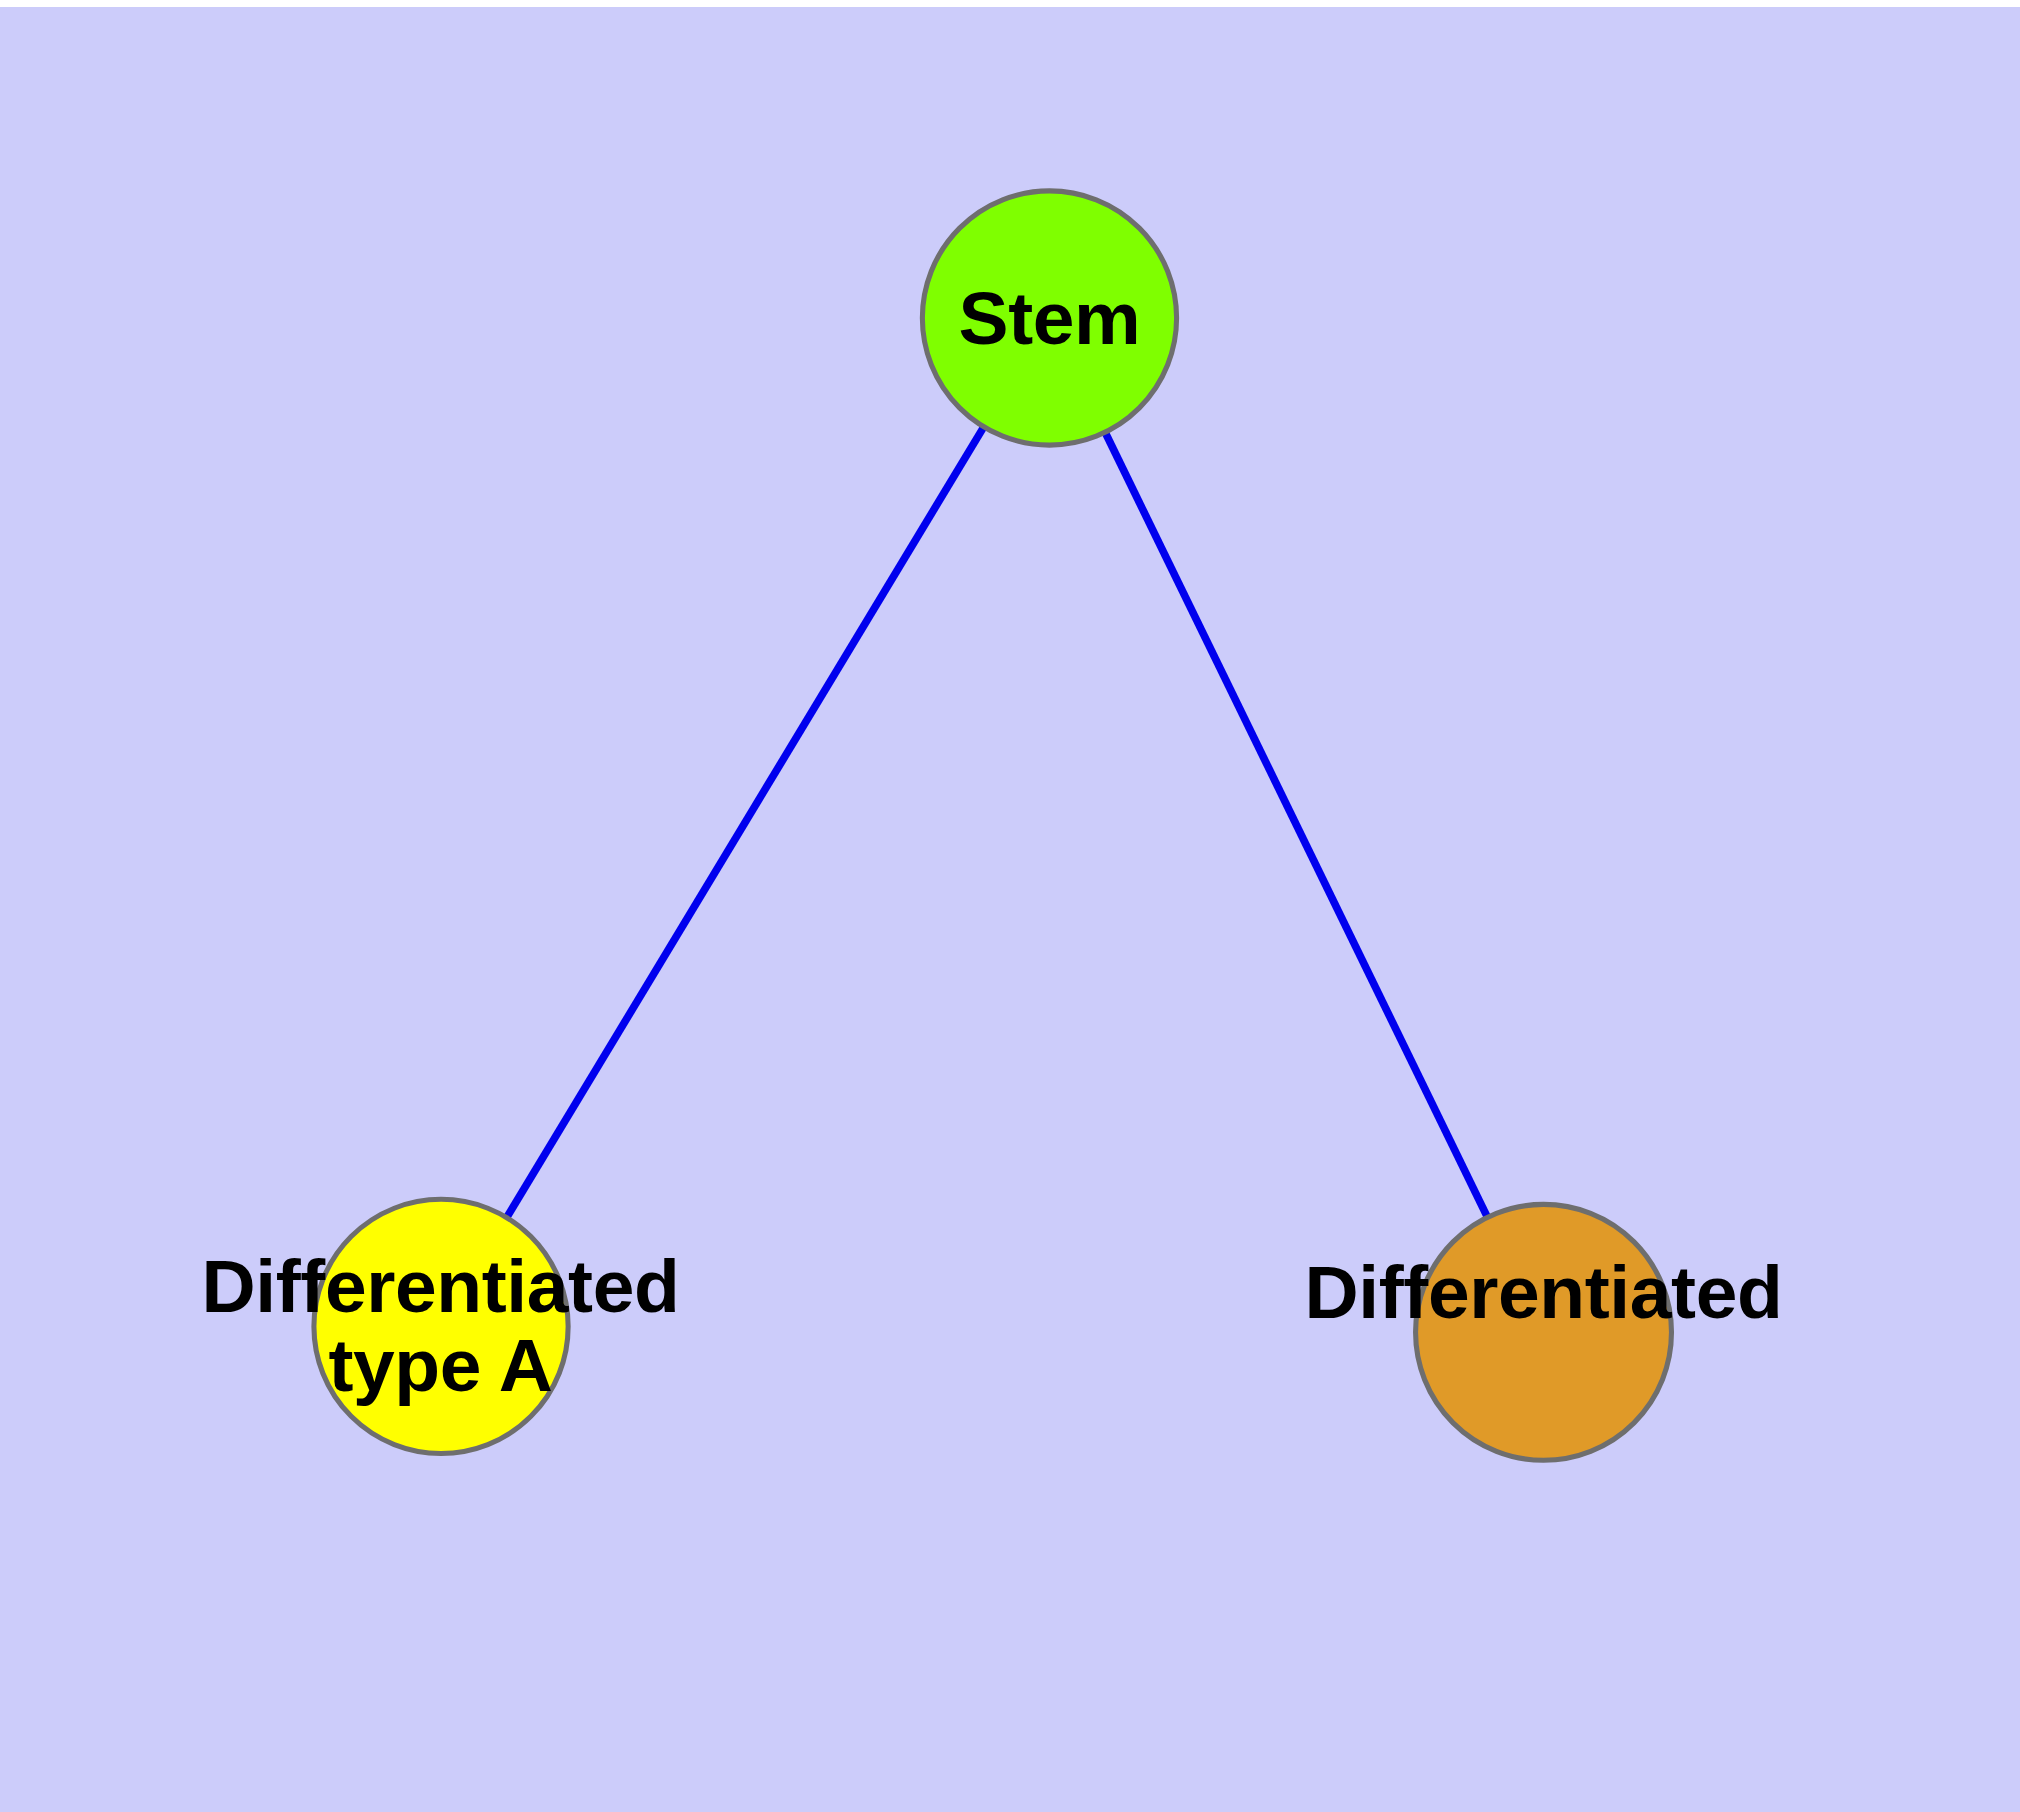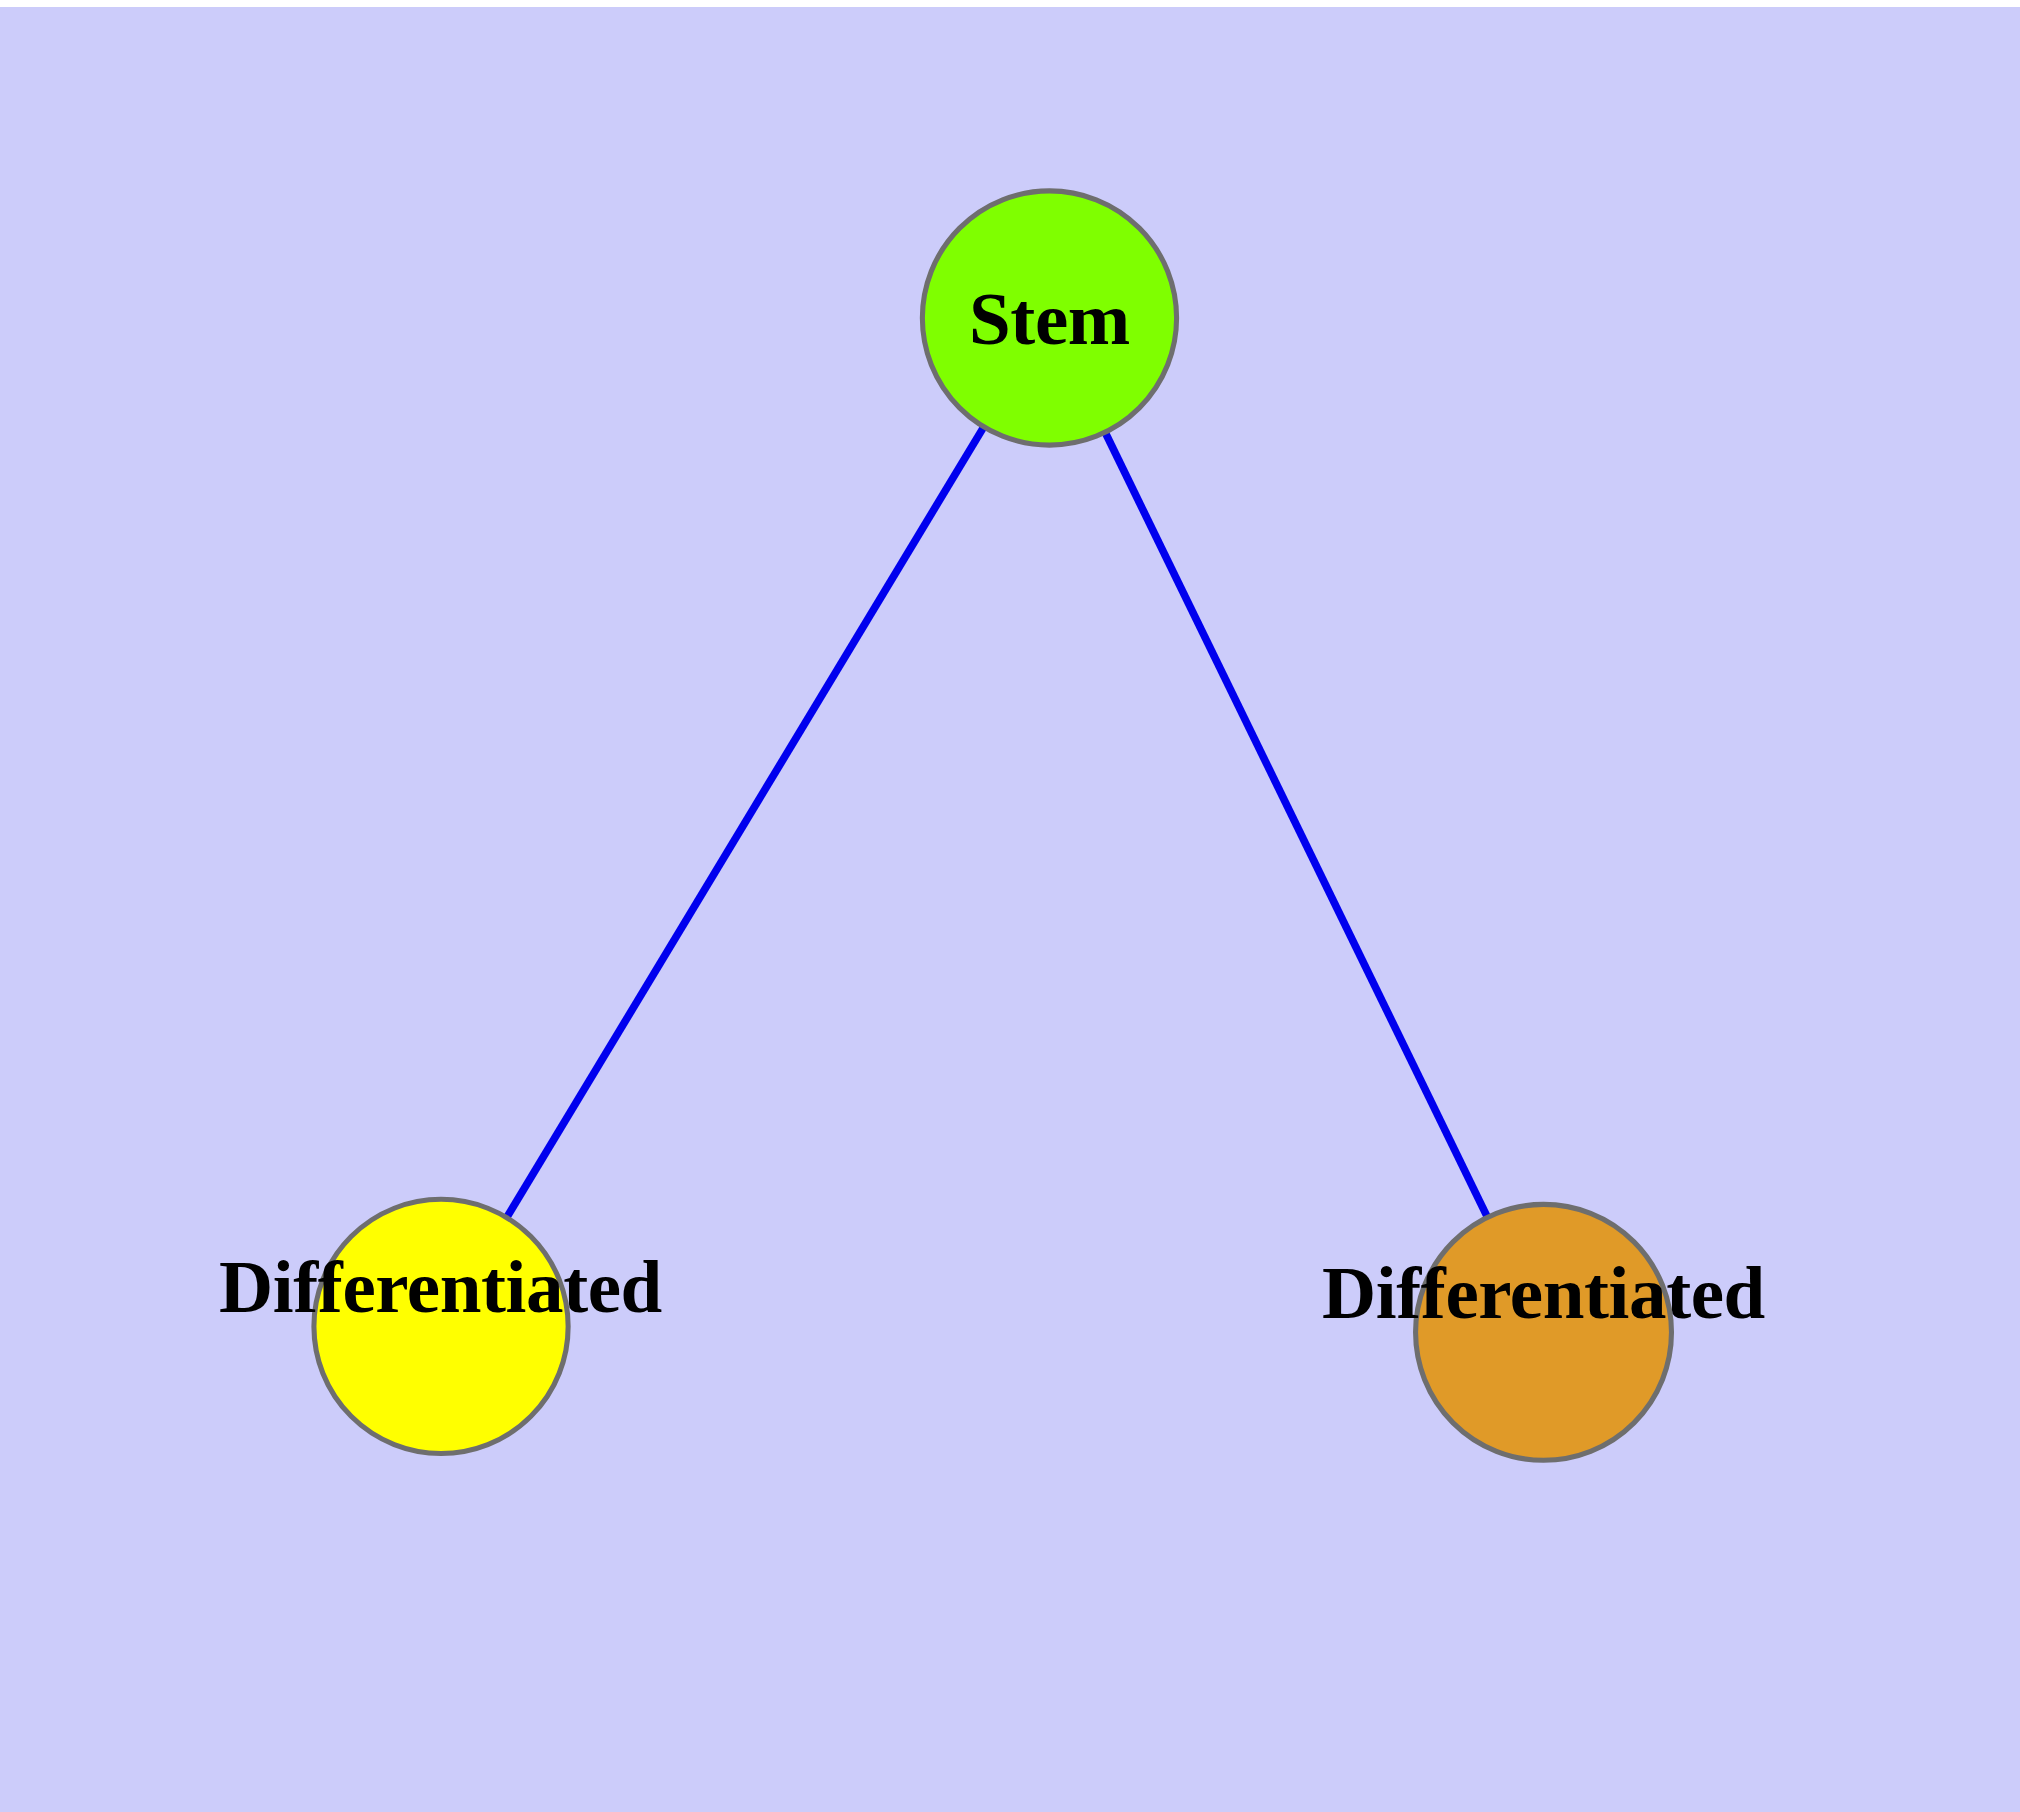--- a/index.html
+++ b/index.html
@@ -6,21 +6,21 @@
     margin: 0;
     padding: 0;
     background: #ffffff;
   }
   #stage {
     position: relative;
     width: 2021px;
     height: 1812px;
     background: #ffffff;
     overflow: hidden;
-    font-family: Liberation Serif, serif;
+    font-family: Liberation Sans, sans-serif;
   }
   #canvas {
     position: absolute;
     left: 0;
     top: 6.8px;
     width: 2021px;
     height: 1805px;
     background: #ccccfa;
   }
   #graph-svg {
@@ -75,19 +75,19 @@
 
       <g>
         <circle id="node-diff-a" cx="520" cy="1557" r="150" fill="#ffff00" stroke="#6e6e6e" stroke-width="6"></circle>
         <circle id="node-diff-b" cx="1821" cy="1564" r="151" fill="#e09a28" stroke="#6e6e6e" stroke-width="6"></circle>
         <circle id="node-stem" cx="1238" cy="367" r="150" fill="#7fff00" stroke="#6e6e6e" stroke-width="6"></circle>
       </g>
     </svg>
 
     <div class="node-label" id="label-stem" style="left: 795px; top: 272px;"><span>Stem</span></div>
 
-    <div class="node-label" id="label-type-a" style="left: 186px; top: 1240px;"><span>Differentiated</span><br></div>
+    <div class="node-label" id="label-type-a" style="left: 186px; top: 1240px;"><span>Differentiated</span><br><span>type A</span></div>
 
     <div class="node-label" id="label-type-b" style="left: 1289px; top: 1246px;"><span>Differentiated</span><br></div>
 
   </div>
 </div>
 
 
 </body></html>

